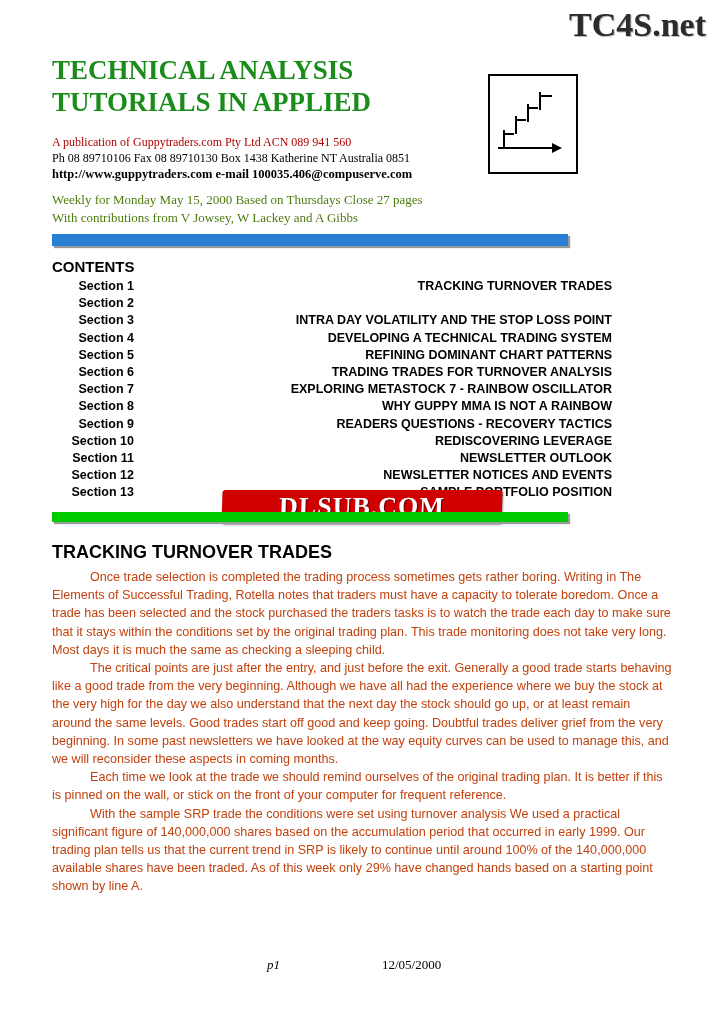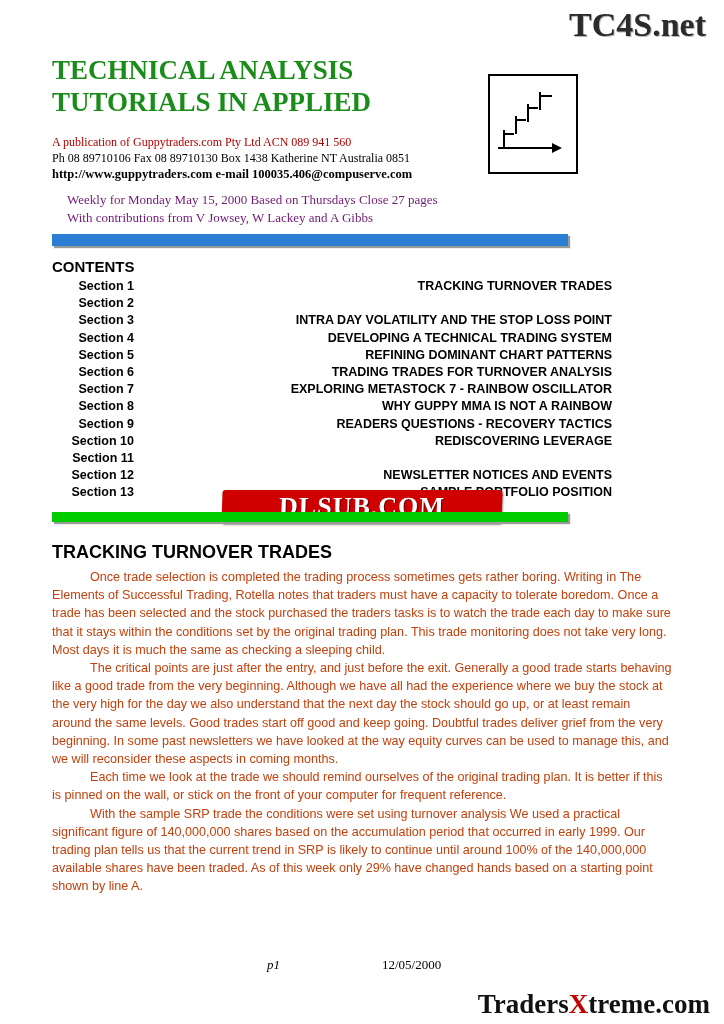--- a/index.html
+++ b/index.html
@@ -100,27 +100,27 @@
     font-family: "Liberation Serif", serif;
     font-size: 12px;
     color: #000;
     line-height: 16px;
   }
   .pub .line1 { color: #b00000; }
   .pub .line3 { font-weight: bold; font-size: 12.5px; }
 
   .weekly {
     position: absolute;
-    left: 67px;
+    left: 52px;
     top: 191px;
     width: 470px;
     font-family: "Liberation Serif", serif;
     font-size: 13px;
     line-height: 18px;
-    color: #701a75;
+    color: #4d7c0f;
   }
 
   
   .bluebar {
     position: absolute;
     left: 52px;
     top: 234px;
     width: 516px;
     height: 12px;
     background: #2a7fd4;
@@ -289,20 +289,21 @@
     <div class="toc-row">
       <div class="toc-sec">Section 9</div>
       <div class="toc-title">READERS QUESTIONS - RECOVERY TACTICS</div>
     </div>
     <div class="toc-row">
       <div class="toc-sec">Section 10</div>
       <div class="toc-title">REDISCOVERING LEVERAGE</div>
     </div>
     <div class="toc-row">
       <div class="toc-sec">Section 11</div>
+      <div class="toc-title">NEWSLETTER OUTLOOK</div>
     </div>
     <div class="toc-row">
       <div class="toc-sec">Section 12</div>
       <div class="toc-title">NEWSLETTER NOTICES AND EVENTS</div>
     </div>
     <div class="toc-row">
       <div class="toc-sec">Section 13</div>
       <div class="toc-title">SAMPLE PORTFOLIO POSITION</div>
     </div>
   </div>
@@ -320,15 +321,14 @@
     <p>The critical points are just after the entry, and just before the exit. Generally a good trade starts behaving like a good trade from the very beginning. Although we have all had the experience where we buy the stock at the very high for the day we also understand that the next day the stock should go up, or at least remain around the same levels. Good trades start off good and keep going. Doubtful trades deliver grief from the very beginning. In some past newsletters we have looked at the way equity curves can be used to manage this, and we will reconsider these aspects in coming months.</p>
     <p>Each time we look at the trade we should remind ourselves of the original trading plan. It is better if this is pinned on the wall, or stick on the front of your computer for frequent reference.</p>
     <p>With the sample SRP trade the conditions were set using turnover analysis We used a practical significant figure of 140,000,000 shares based on the accumulation period that occurred in early 1999. Our trading plan tells us that the current trend in SRP is likely to continue until around 100% of the 140,000,000 available shares have been traded. As of this week only 29% have changed hands based on a starting point shown by line A.</p>
   </div>
 
   <div class="footer">
     <span class="pagenum">p1</span>
     <span class="date">12/05/2000</span>
   </div>
 
-  <div class="wm-bottom"><span>Traders</span><span class="red">X</span><span>treme.com</span></div>
 
 </div>
 
 </body></html>

